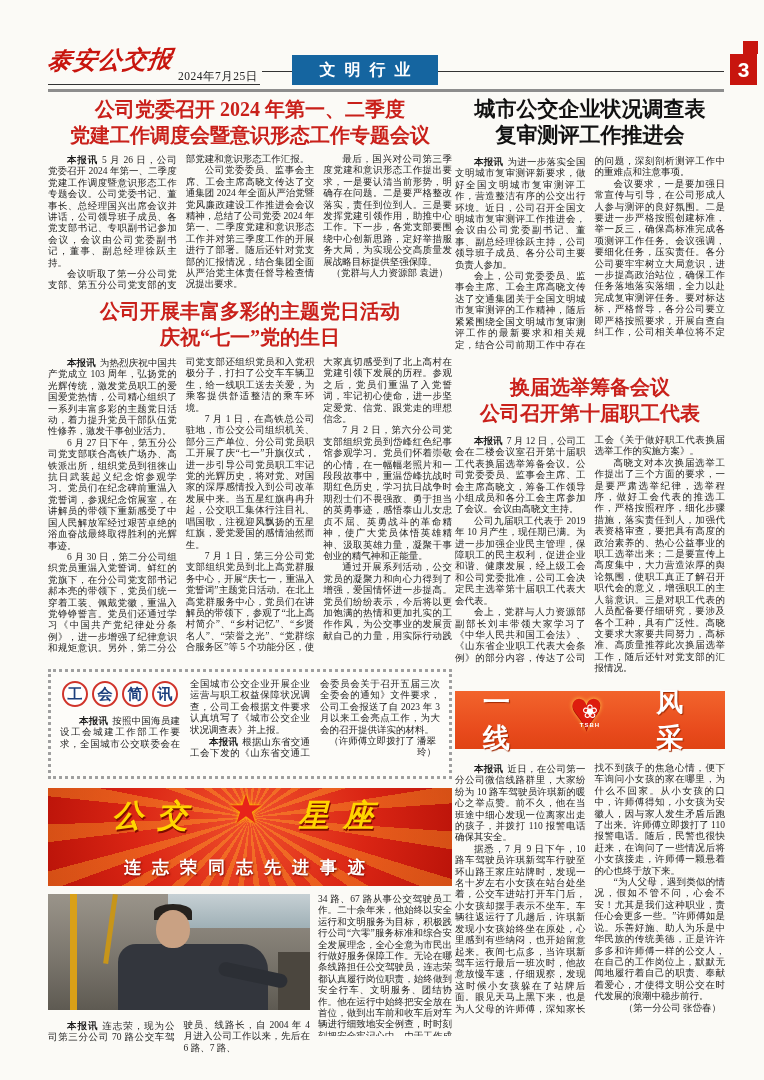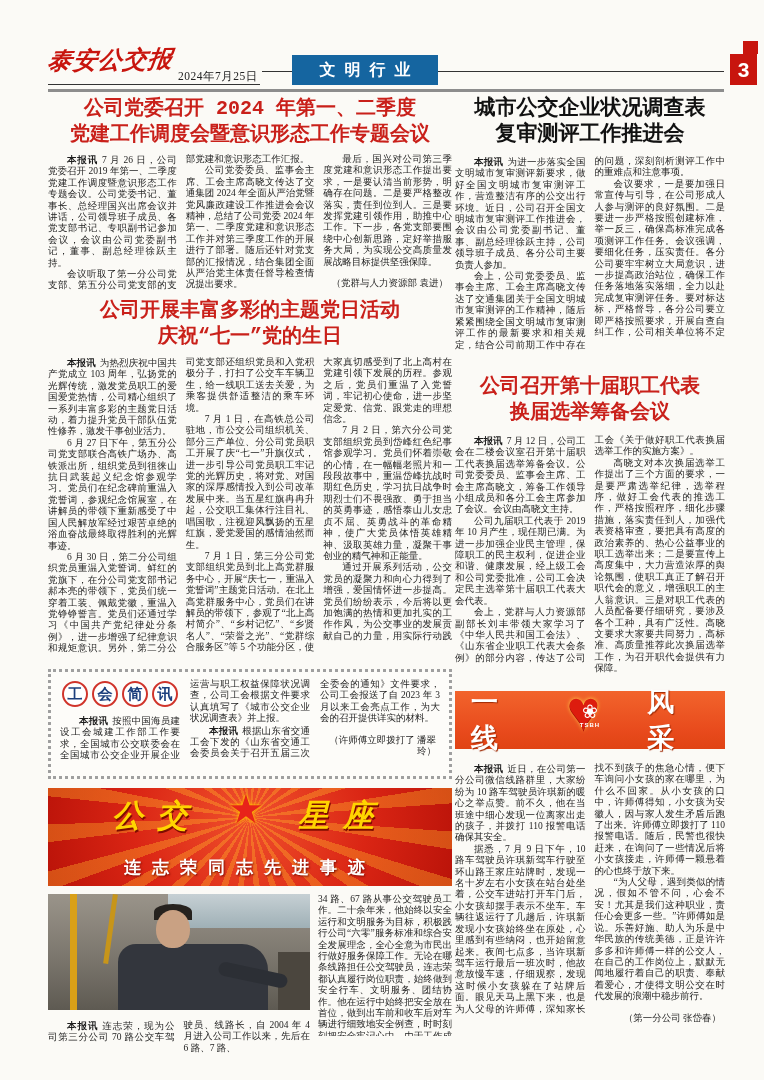--- a/index.html
+++ b/index.html
@@ -36,32 +36,32 @@
     font-weight:bold; font-size:21px; display:flex; align-items:center; justify-content:center;
     z-index:2;
   }
   .pageno-corner { position:absolute; left:695px; top:-3px; width:15px; height:13px; background:#c8150e; z-index:1; }
   .rule { position:absolute; left:48px; top:89px; width:676px; height:3px; background:#8d8d8d; }
 
   
   .col-left  { position:absolute; left:48px;  top:96px; width:404px; }
   .col-right { position:absolute; left:455px; top:96px; width:270px; }
 
-  .t { font-family:Liberation Mono, monospace; font-weight:bold; text-align:center; line-height:26px; font-size:20px; }
+  .t { font-family:Liberation Serif, serif; font-weight:bold; text-align:center; line-height:26px; font-size:20px; }
   .t-red { color:#c9201a; }
   .t-black { color:#111; }
   .t2 { font-size:21px; }
 
   .body { text-align:justify; font-size:9.5px; line-height:11.4px; overflow:hidden; }
   .cols3 { column-count:3; column-gap:9px; }
   .cols2 { column-count:2; column-gap:9px; }
   .p { text-indent:2em; }
   .p.cont { text-indent:0; }
   .lead { font-family:"Liberation Sans",sans-serif; font-weight:bold; margin-right:4px; }
-  .byline { text-indent:0; text-align:right; margin-top:10px; padding-right:4px; }
+  .byline { text-indent:0; text-align:right; padding-right:4px; }
 
   .a1-body { height:138px; margin-top:6px; }
   .a2-title { margin-top:6px;text-align:center; }
   .a2-body { height:304px; margin-top:7px; }
   .a3-body { height:202px; margin-top:8px; }
   .a4 { margin-top:16px; }
   .a4-body { height:246px; margin-top:9px; }
   .a6-body { height:296px; margin-top:0; }
 
   
@@ -111,21 +111,21 @@
   .a5-below { margin-top:10px; height:56px; }
   .a5-side { flex:1; height:142px; overflow:hidden; text-align:justify; font-size:9.5px; line-height:11.4px; }
 
   
   .fl-banner {
     margin-top:10px; height:58px;
     background:linear-gradient(180deg,#f2642c 0%,#e84a1c 70%,#e04314 100%);
     display:flex; align-items:center; justify-content:center; gap:16px;
     position:relative; overflow:visible;
   }
-  .fl-word { color:#fff; font-weight:bold; font-size:27px; letter-spacing:16px; padding-left:16px; font-family:"Liberation Sans",sans-serif; text-shadow:1px 1px 1px #9e2a05; }
+  .fl-word { color:#fff; font-weight:bold; font-size:27px; letter-spacing:16px; padding-left:28px; font-family:"Liberation Sans",sans-serif; text-shadow:1px 1px 1px #9e2a05; }
   .fl-heart { position:relative; width:56px; height:56px; display:inline-block; }
   .fl-heart::before { content:"♥"; position:absolute; left:2px; top:-13px; font-size:56px; color:#dd1c0e; text-shadow:0 1px 0 #9c0b02, 0 0 4px #ffd54d; }
   .fl-flower::before { content:"❀"; position:absolute; left:50%; top:8px; transform:translateX(-50%); color:#fff; font-size:19px; z-index:2; }
   .fl-logo-text { position:absolute; left:50%; top:30px; transform:translateX(-50%); font-size:6px; color:#fff; z-index:2; font-weight:bold; letter-spacing:1px; font-family:"Liberation Sans",sans-serif; }
   .a6 { margin-top:14px; }
 </style>
 </head>
 <body>
 
 <div class="hdr">
@@ -140,21 +140,21 @@
 <div class="rule"></div>
 
 <div class="col-left">
 
   <div class="sec">
     <div class="t t-red">
       <div>公司党委召开 2024 年第一、二季度</div>
       <div>党建工作调度会暨意识形态工作专题会议</div>
     </div>
     <div class="body cols3 a1-body">
-      <p class="p"><b class="lead">本报讯</b><span>7 月 26 日，公司党委召开 2019 年第一、二季度党建工作调度暨意识形态工作专题会议。公司党委书记、董事长、总经理国兴出席会议并讲话，公司领导班子成员、各党支部书记、专职副书记参加会议，会议由公司党委副书记，董事、副总经理徐跃主持。</span></p>
+      <p class="p"><b class="lead">本报讯</b><span>5 月 26 日，公司党委召开 2024 年第一、二季度党建工作调度暨意识形态工作专题会议。公司党委书记、董事长、总经理国兴出席会议并讲话，公司领导班子成员、各党支部书记、专职副书记参加会议，会议由公司党委副书记，董事、副总经理徐跃主持。</span></p>
       <p class="p"><span>会议听取了第一分公司党支部、第五分公司党支部的支部党建和意识形态工作汇报。</span></p>
       <p class="p"><span>公司党委委员、监事会主席、工会主席高晓文传达了交通集团 2024 年全面从严治党暨党风廉政建设工作推进会会议精神，总结了公司党委 2024 年第一、二季度党建和意识形态工作并对第三季度工作的开展进行了部署。随后还针对党支部的汇报情况，结合集团全面从严治党主体责任督导检查情况提出要求。</span></p>
       <p class="p"><span>最后，国兴对公司第三季度党建和意识形态工作提出要求，一是要认清当前形势，明确存在问题。二是要严格整改落实，责任到位到人。三是要发挥党建引领作用，助推中心工作。下一步，各党支部要围绕中心创新思路，定好举措服务大局，为实现公交高质量发展战略目标提供坚强保障。</span></p>
       <p class="byline">（党群与人力资源部 袁进）</p>
     </div>
   </div>
 
   <div class="sec">
     <div class="t t-red a2-title">
       <div>公司开展丰富多彩的主题党日活动</div>
@@ -230,28 +230,28 @@
     <div class="body cols2 a3-body">
       <p class="p"><b class="lead">本报讯</b><span>为进一步落实全国文明城市复审测评新要求，做好全国文明城市复审测评工作，营造整洁有序的公交出行环境。近日，公司召开全国文明城市复审测评工作推进会，会议由公司党委副书记、董事、副总经理徐跃主持，公司领导班子成员、各分公司主要负责人参加。</span></p>
       <p class="p"><span>会上，公司党委委员、监事会主席、工会主席高晓文传达了交通集团关于全国文明城市复审测评的工作精神，随后紧紧围绕全国文明城市复审测评工作的最新要求和相关规定，结合公司前期工作中存在的问题，深刻剖析测评工作中的重难点和注意事项。</span></p>
       <p class="p"><span>会议要求，一是要加强日常宣传与引导，在公司形成人人参与测评的良好氛围。二是要进一步严格按照创建标准，举一反三，确保高标准完成各项测评工作任务。会议强调，要细化任务，压实责任。各分公司要牢牢树立大局意识，进一步提高政治站位，确保工作任务落地落实落细，全力以赴完成复审测评任务。要对标达标，严格督导，各分公司要立即严格按照要求，开展自查自纠工作，公司相关单位将不定期开展现场督导，把相关问题纳入日常考核。</span></p>
 
     </div>
   </div>
 
   <div class="sec a4">
     <div class="t t-red">
+      <div>换届选举筹备会议</div>
       <div>公司召开第十届职工代表</div>
-      <div>换届选举筹备会议</div>
     </div>
     <div class="body cols2 a4-body">
       <p class="p"><b class="lead">本报讯</b><span>7 月 12 日，公司工会在二楼会议室召开第十届职工代表换届选举筹备会议。公司党委委员、监事会主席、工会主席高晓文，筹备工作领导小组成员和各分工会主席参加了会议。会议由高晓文主持。</span></p>
       <p class="p"><span>公司九届职工代表于 2019 年 10 月产生，现任期已满。为进一步加强企业民主管理，保障职工的民主权利，促进企业和谐、健康发展，经上级工会和公司党委批准，公司工会决定民主选举第十届职工代表大会代表。</span></p>
       <p class="p"><span>会上，党群与人力资源部副部长刘丰带领大家学习了《中华人民共和国工会法》、《山东省企业职工代表大会条例》的部分内容，传达了公司工会《关于做好职工代表换届选举工作的实施方案》。</span></p>
-      <p class="p"><span>高晓文对本次换届选举工作提出了三个方面的要求，一是要严肃选举纪律，选举程序，做好工会代表的推选工作，严格按照程序，细化步骤措施，落实责任到人，加强代表资格审查，要把具有高度的政治素养的、热心公益事业的职工选举出来；二是要宣传上高度集中，大力营造浓厚的舆论氛围，使职工真正了解召开职代会的意义，增强职工的主人翁意识。三是对职工代表的人员配备要仔细研究，要涉及各个工种，具有广泛性。高晓文要求大家要共同努力，高标准、高质量推荐此次换届选举工作，为召开职代会提供有力保障。</span></p>
+      <p class="p"><span>高晓文对本次换届选举工作提出了三个方面的要求，一是要严肃选举纪律，选举程序，做好工会代表的推选工作，严格按照程序，细化步骤措施，落实责任到人，加强代表资格审查，要把具有高度的政治素养的、热心公益事业的职工选举出来；二是要宣传上高度集中，大力营造浓厚的舆论氛围，使职工真正了解召开职代会的意义，增强职工的主人翁意识。三是对职工代表的人员配备要仔细研究，要涉及各个工种，具有广泛性。高晓文要求大家要共同努力，高标准、高质量推荐此次换届选举工作，随后还针对党支部的汇报情况。</span></p>
 
     </div>
   </div>
 
   <div class="fl-banner">
     <span class="fl-word">一线</span>
     <span class="fl-heart">
       <span class="fl-flower"></span>
       <span class="fl-logo-text">TSBH</span>
     </span>

